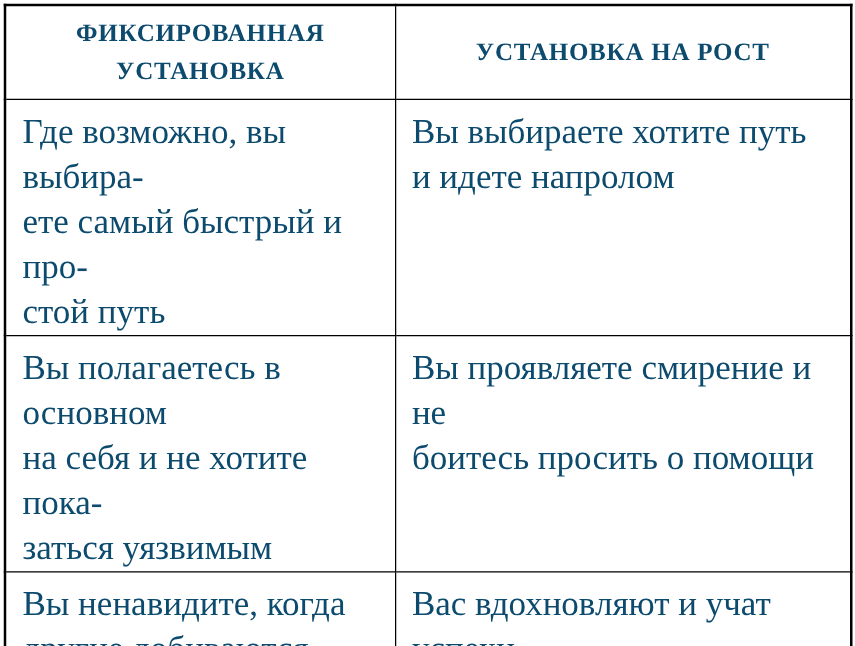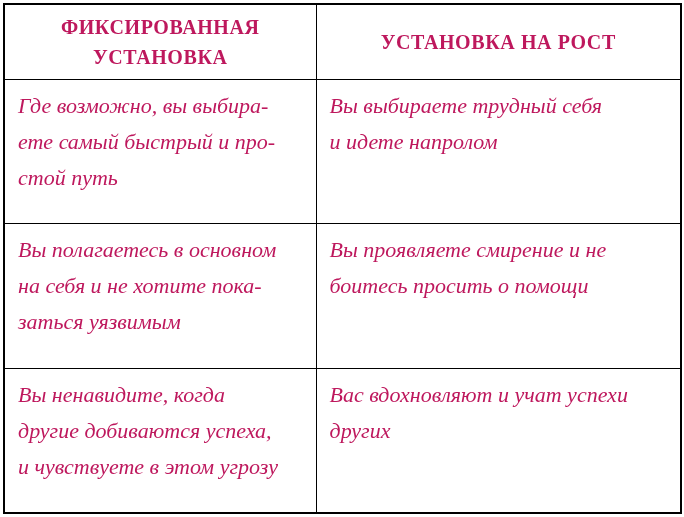--- a/index.html
+++ b/index.html
@@ -6,21 +6,21 @@
     margin: 0;
     padding: 0;
     background: #ffffff;
   }
   .page {
     position: relative;
     width: 684px;
     height: 517px;
     background: #ffffff;
     font-family: "Liberation Serif", "DejaVu Serif", serif;
-    color: #be185d;
+    color: #0c4a6e;
     box-sizing: border-box;
     border-radius: 29px;
   }
   table.mindset-table {
     position: absolute;
     left: 3px;
     top: 3px;
     width: 677px;
     height: 511px;
     border-collapse: collapse;
@@ -39,27 +39,26 @@
     font-size: 20px;
     line-height: 30px;
     letter-spacing: 0.6px;
     text-align: center;
     vertical-align: middle;
     padding: 4px 10px;
     white-space: pre-line;
     height: 66px;
   }
   .mindset-table td {
-    font-size: 22px;
+    font-size: 28px;
     line-height: 36px;
     text-align: left;
     vertical-align: top;
     padding: 8px 10px 0 13px;
     white-space: pre-line;
-    font-style: italic;
   }
   .row-1 { height: 112px; }
   .row-2 { height: 108px; }
   .row-3 { height: 107px; }
   .row-4 { height: 113px; }
 </style>
 </head>
 <body>
 
 <div class="page">
@@ -73,21 +72,21 @@
         <th>ФИКСИРОВАННАЯ
 УСТАНОВКА</th>
         <th>УСТАНОВКА НА РОСТ</th>
       </tr>
     </thead>
     <tbody>
       <tr class="row-1">
         <td>Где возможно, вы выбира-
 ете самый быстрый и про-
 стой путь</td>
-        <td>Вы выбираете трудный себя
+        <td>Вы выбираете хотите путь
 и идете напролом</td>
       </tr>
       <tr class="row-3">
         <td>Вы полагаетесь в основном
 на себя и не хотите пока-
 заться уязвимым</td>
         <td>Вы проявляете смирение и не
 боитесь просить о помощи</td>
       </tr>
       <tr class="row-4">

